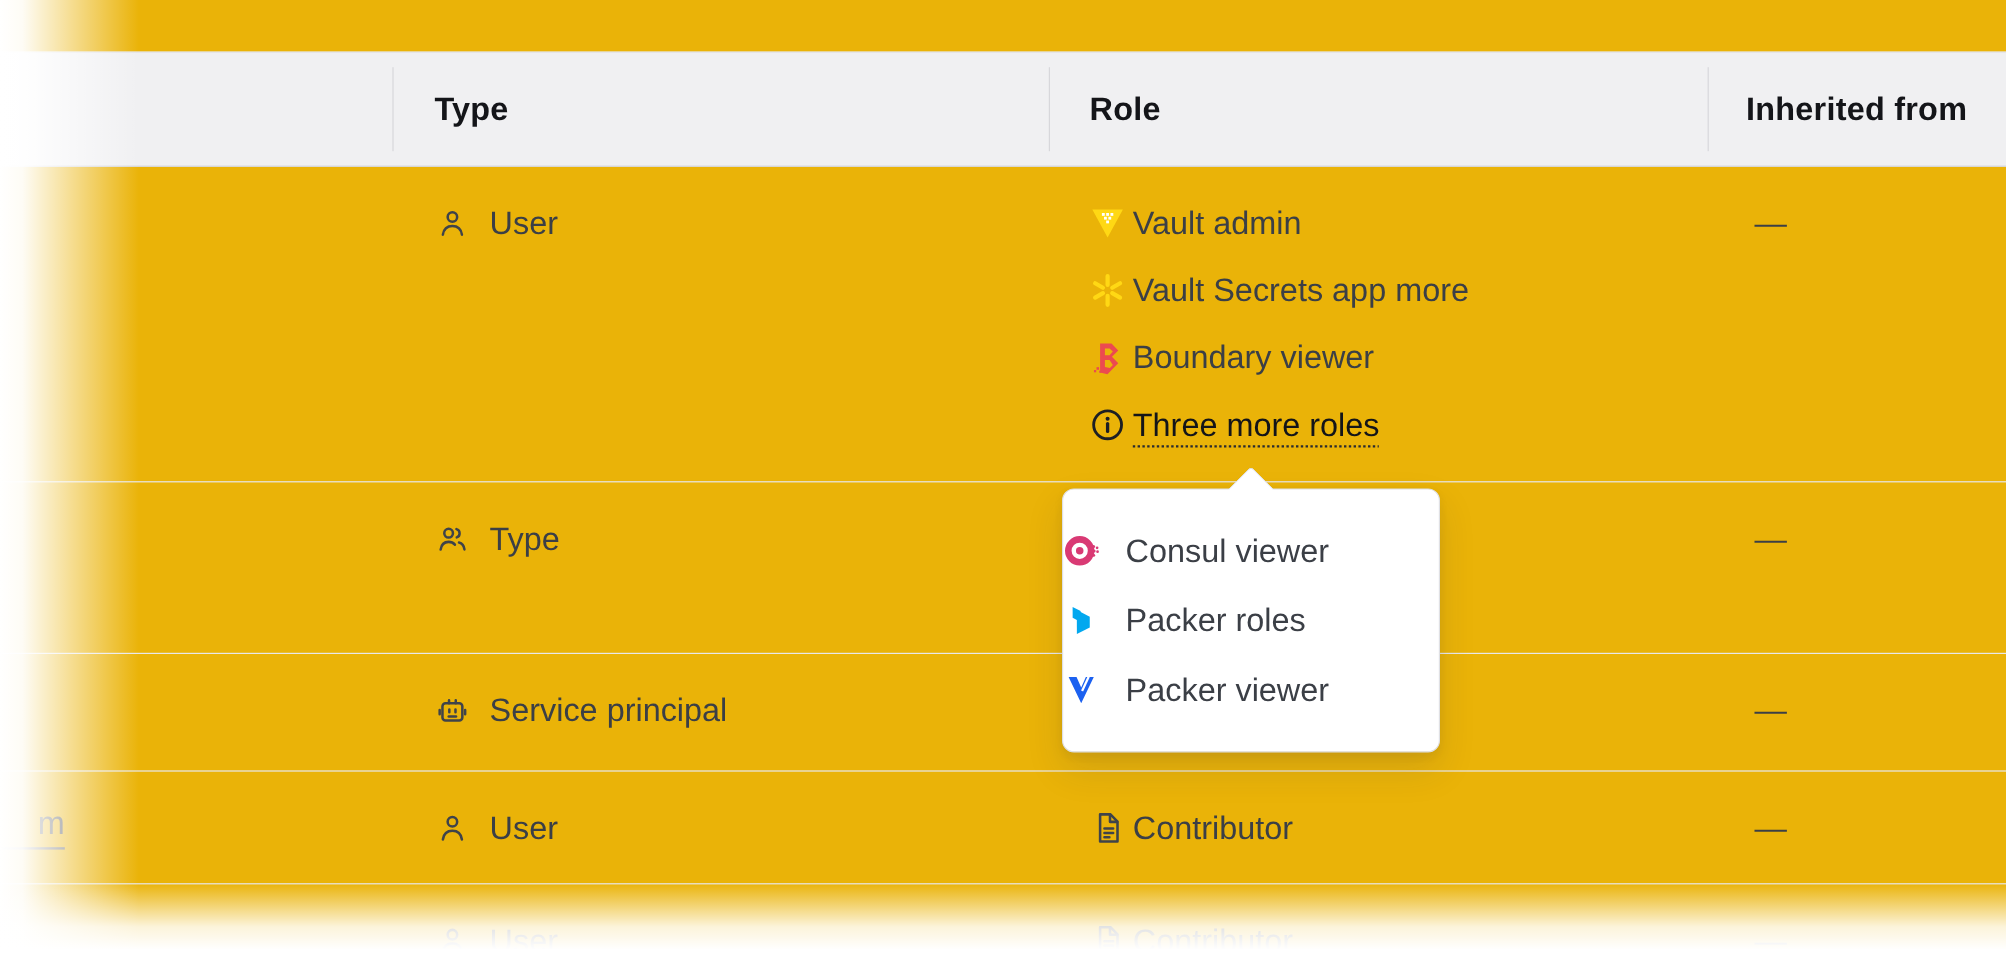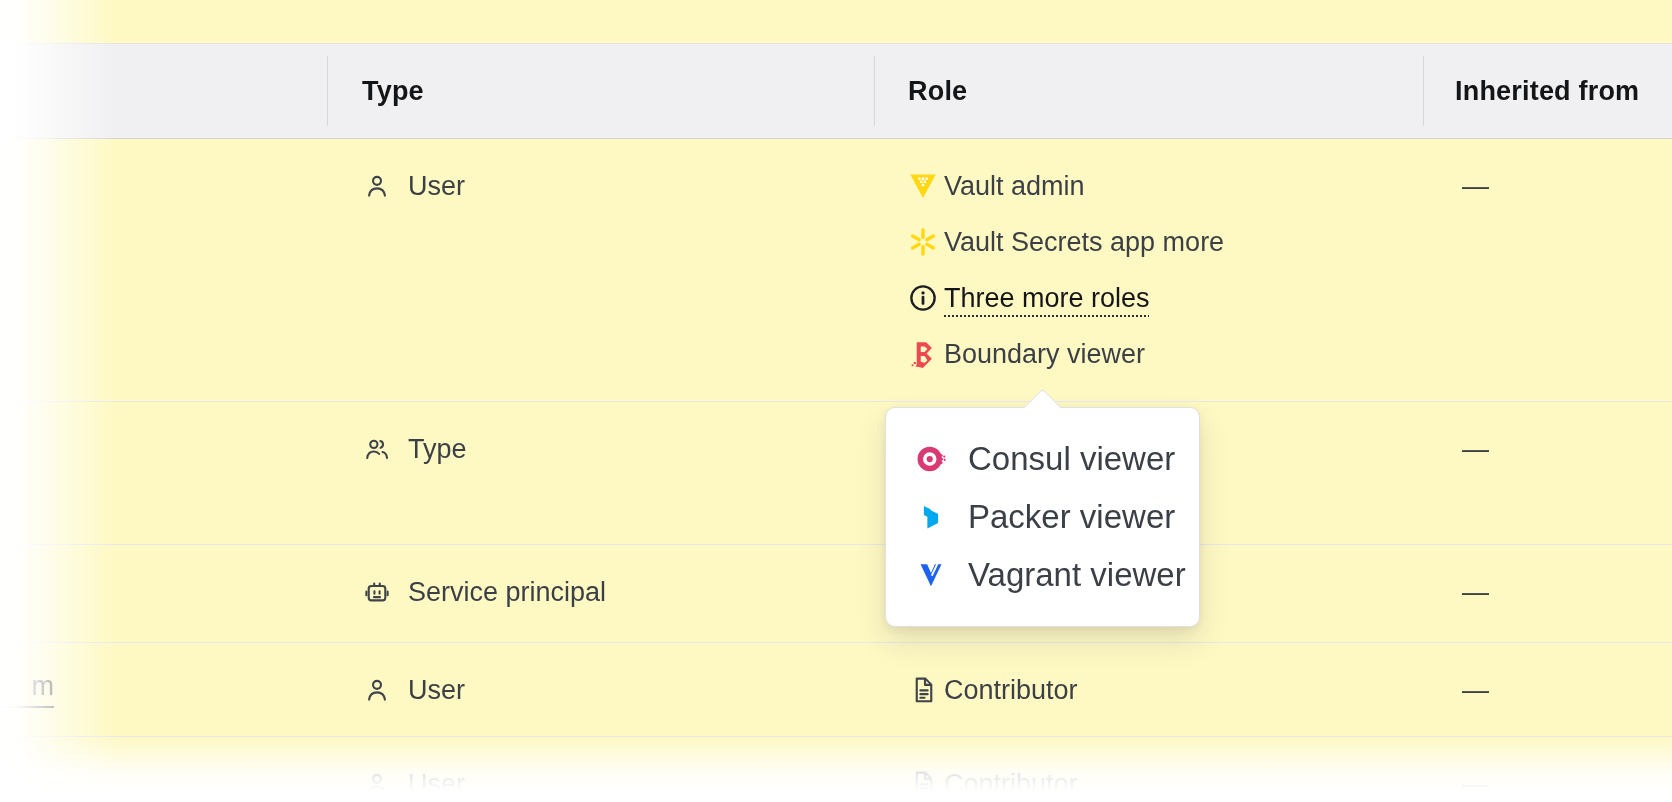--- a/index.html
+++ b/index.html
@@ -1,16 +1,16 @@
 <!DOCTYPE html>
 <html><head>
 <meta charset="utf-8">
 <style>
   html,body{margin:0;padding:0;background:#fff;}
-  .stage{position:relative;width:1672px;height:802px;background:#fef9c3;overflow:hidden;
+  .stage{position:relative;width:1672px;height:802px;background:#eab308;overflow:hidden;
          font-family:"Liberation Sans","DejaVu Sans",sans-serif;color:#3b3f46;}
 
   
   .thead{position:absolute;left:0;top:43px;width:1672px;height:96px;background:#f0f0f2;
          border-top:1px solid #e3e3e7;border-bottom:1px solid #d4d4d9;box-sizing:border-box;}
   .col-sep{position:absolute;top:12px;bottom:12px;width:1px;background:#d7d7db;}
   .sep-1{left:327px}.sep-2{left:874px}.sep-3{left:1423px}
   .th{position:absolute;top:0;height:100%;display:flex;align-items:center;
       font-weight:700;font-size:27px;color:#141519;letter-spacing:.2px;}
   .th-type{left:362px}.th-role{left:908px}.th-inh{left:1455px}
@@ -33,22 +33,22 @@
   .more-label{color:#141519;text-decoration:underline dotted 2px #2a2b2f;text-underline-offset:9px;}
 
   
   .popover{position:absolute;left:885px;top:407px;width:313px;height:218px;background:#fff;
            border:1px solid #dfe0e4;border-radius:10px;z-index:6;
            box-shadow:0 14px 30px rgba(45,47,58,.13),0 3px 8px rgba(45,47,58,.07);}
   .caret{position:absolute;left:143px;top:-14px;width:26px;height:26px;background:#fff;
          border-left:1px solid #dfe0e4;border-top:1px solid #dfe0e4;transform:rotate(45deg);
          border-top-left-radius:4px;}
   .pop-items{position:absolute;left:0;top:22px;width:100%;}
-  .pop-item{height:58px;display:flex;align-items:center;padding-left:30px;gap:22px;
-            font-size:33px;color:#3b3f46;}
+  .pop-item{height:58px;display:flex;align-items:center;gap:22px;
+            font-size:27px;color:#3b3f46;}
 
   
   .fade-left{position:absolute;left:0;top:0;width:116px;height:100%;z-index:9;pointer-events:none;
              background:linear-gradient(to right,#fff 0%,rgba(255,255,255,.96) 16%,rgba(255,255,255,0) 100%);}
   .fade-bottom{position:absolute;left:0;bottom:0;width:100%;height:66px;z-index:9;pointer-events:none;
              background:linear-gradient(to bottom,rgba(255,255,255,0) 0%,rgba(255,255,255,.85) 55%,#fff 84%);}
 
   .icon28{width:28px;height:28px;flex:0 0 28px;}
   .icon30{width:30px;height:30px;flex:0 0 30px;}
   svg{display:block;}
@@ -97,40 +97,40 @@
           <span>Vault admin</span>
         </div>
         <div class="role-line">
           <span class="icon30">
             <svg viewBox="0 0 24 24" width="30" height="30" stroke="#ffd814" stroke-width="2.8" stroke-linecap="round">
               <path d="M12 8.4V2.4M12 15.6v6M15.1 10.2l5.2-3M3.7 16.8l5.2-3M8.9 10.2l-5.2-3M20.3 16.8l-5.2-3"></path>
             </svg>
             </span>
           <span>Vault Secrets app more</span>
         </div>
-        <div class="role-line more-trigger">
-          <span class="icon30">
-            <svg viewBox="0 0 24 24" width="30" height="30" fill="none" stroke="#1d1f24" stroke-width="1.9">
-              <circle cx="12" cy="12" r="9.3"></circle>
-                <path d="M12 11.2v5.2" stroke-width="2.2" stroke-linecap="round"></path>
-                <circle cx="12" cy="7.9" r="1.35" fill="#1d1f24" stroke="none"></circle>
-            </svg>
-            </span>
-          <span class="more-label">Three more roles</span>
-        </div>
         <div class="role-line">
           <span class="icon30">
             <svg viewBox="0 0 24 24" width="30" height="30" fill="#ec4a50">
               <path d="M7 2.6h7.6l4.5 4.6-4.2 4.3 4.2 4.3-7.2 7.3-4.9-1.2zM10.2 6v4.4h3.1L15.5 8 13.3 6zm0 7.6v4.6l3.3.8 2-2.1-2.2-3.3z"></path>
               <rect x="4.6" y="18.4" width="1.7" height="1.7"></rect>
                 <rect x="2.9" y="20.3" width="1.5" height="1.5"></rect>
                 <rect x="6.4" y="20.7" width="1.4" height="1.4"></rect>
             </svg>
             </span>
           <span>Boundary viewer</span>
+        </div>
+        <div class="role-line more-trigger">
+          <span class="icon30">
+            <svg viewBox="0 0 24 24" width="30" height="30" fill="none" stroke="#1d1f24" stroke-width="1.9">
+              <circle cx="12" cy="12" r="9.3"></circle>
+                <path d="M12 11.2v5.2" stroke-width="2.2" stroke-linecap="round"></path>
+                <circle cx="12" cy="7.9" r="1.35" fill="#1d1f24" stroke="none"></circle>
+            </svg>
+            </span>
+          <span class="more-label">Three more roles</span>
         </div>
       </div>
       <div class="cell-inh">—</div>
     </div>
 
     <div class="row r2">
       <div class="cell-type">
         <span class="icon28">
           <svg viewBox="0 0 24 24" width="28" height="28" fill="none" stroke="#3f434a" stroke-width="1.8" stroke-linecap="round">
             <circle cx="9.3" cy="8" r="3.1"></circle>
@@ -233,29 +233,29 @@
           </span>
         <span>Consul viewer</span>
       </div>
       <div class="pop-item">
         <span class="icon30">
           <svg viewBox="0 0 24 24" width="30" height="30" fill="#02a8ef">
             <path d="M6.3 3.1l5.3 2.7v7.2l-5.3-2.7z"></path>
             <path d="M9.1 5.1l8.6 4.4v7.2l-8.6 4.4z"></path>
           </svg>
           </span>
-        <span>Packer viewer</span>
+        <span>Packer roles</span>
       </div>
       <div class="pop-item">
         <span class="icon30">
           <svg viewBox="0 0 24 24" width="30" height="30">
             <path d="M3.6 3.4h5.3l3.1 6.9 3.1-6.9h5.3L12 20.9z" fill="#1c61f0"></path>
             <path d="M12.6 12.6l4.4-9.4" stroke="#fff" stroke-width="1.5"></path>
           </svg>
           </span>
-        <span>Vagrant viewer</span>
+        <span>Packer viewer</span>
       </div>
     </div>
   </div>
 
   <div class="fade-left"></div>
   <div class="fade-bottom"></div>
 </div>
 
 </body></html>

